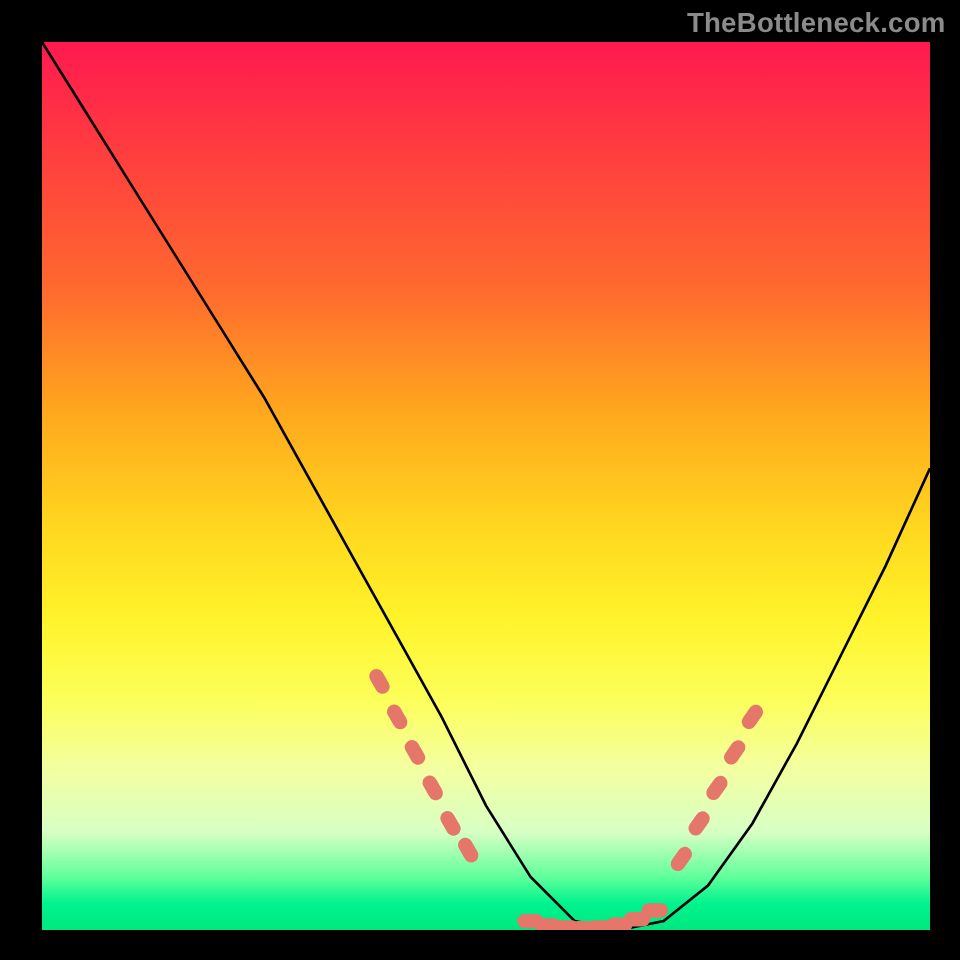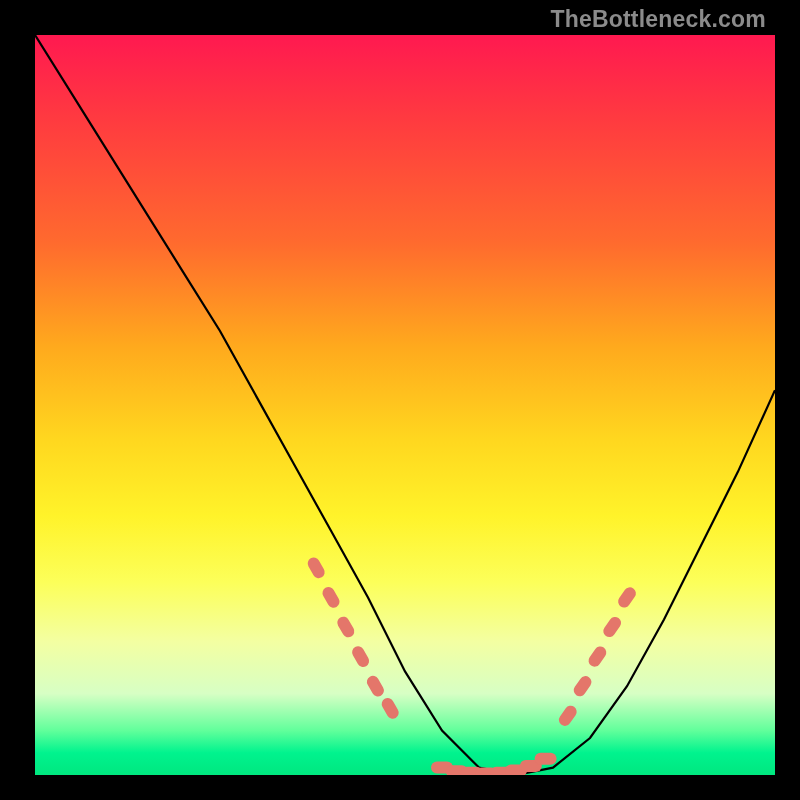--- a/index.html
+++ b/index.html
@@ -42,21 +42,21 @@
   svg.curve {
     position: absolute;
     left: 0;
     top: 0;
     width: 740px;
     height: 740px;
   }
   .watermark {
     position: absolute;
     top: 6px;
-    right: 34px;
+    right: 12px;
     font-family: Arial, Helvetica, sans-serif;
     font-size: 23px;
     font-weight: 600;
     color: #8b8b8b;
     letter-spacing: 0.2px;
   }
 </style>
 </head>
 <body>
 

